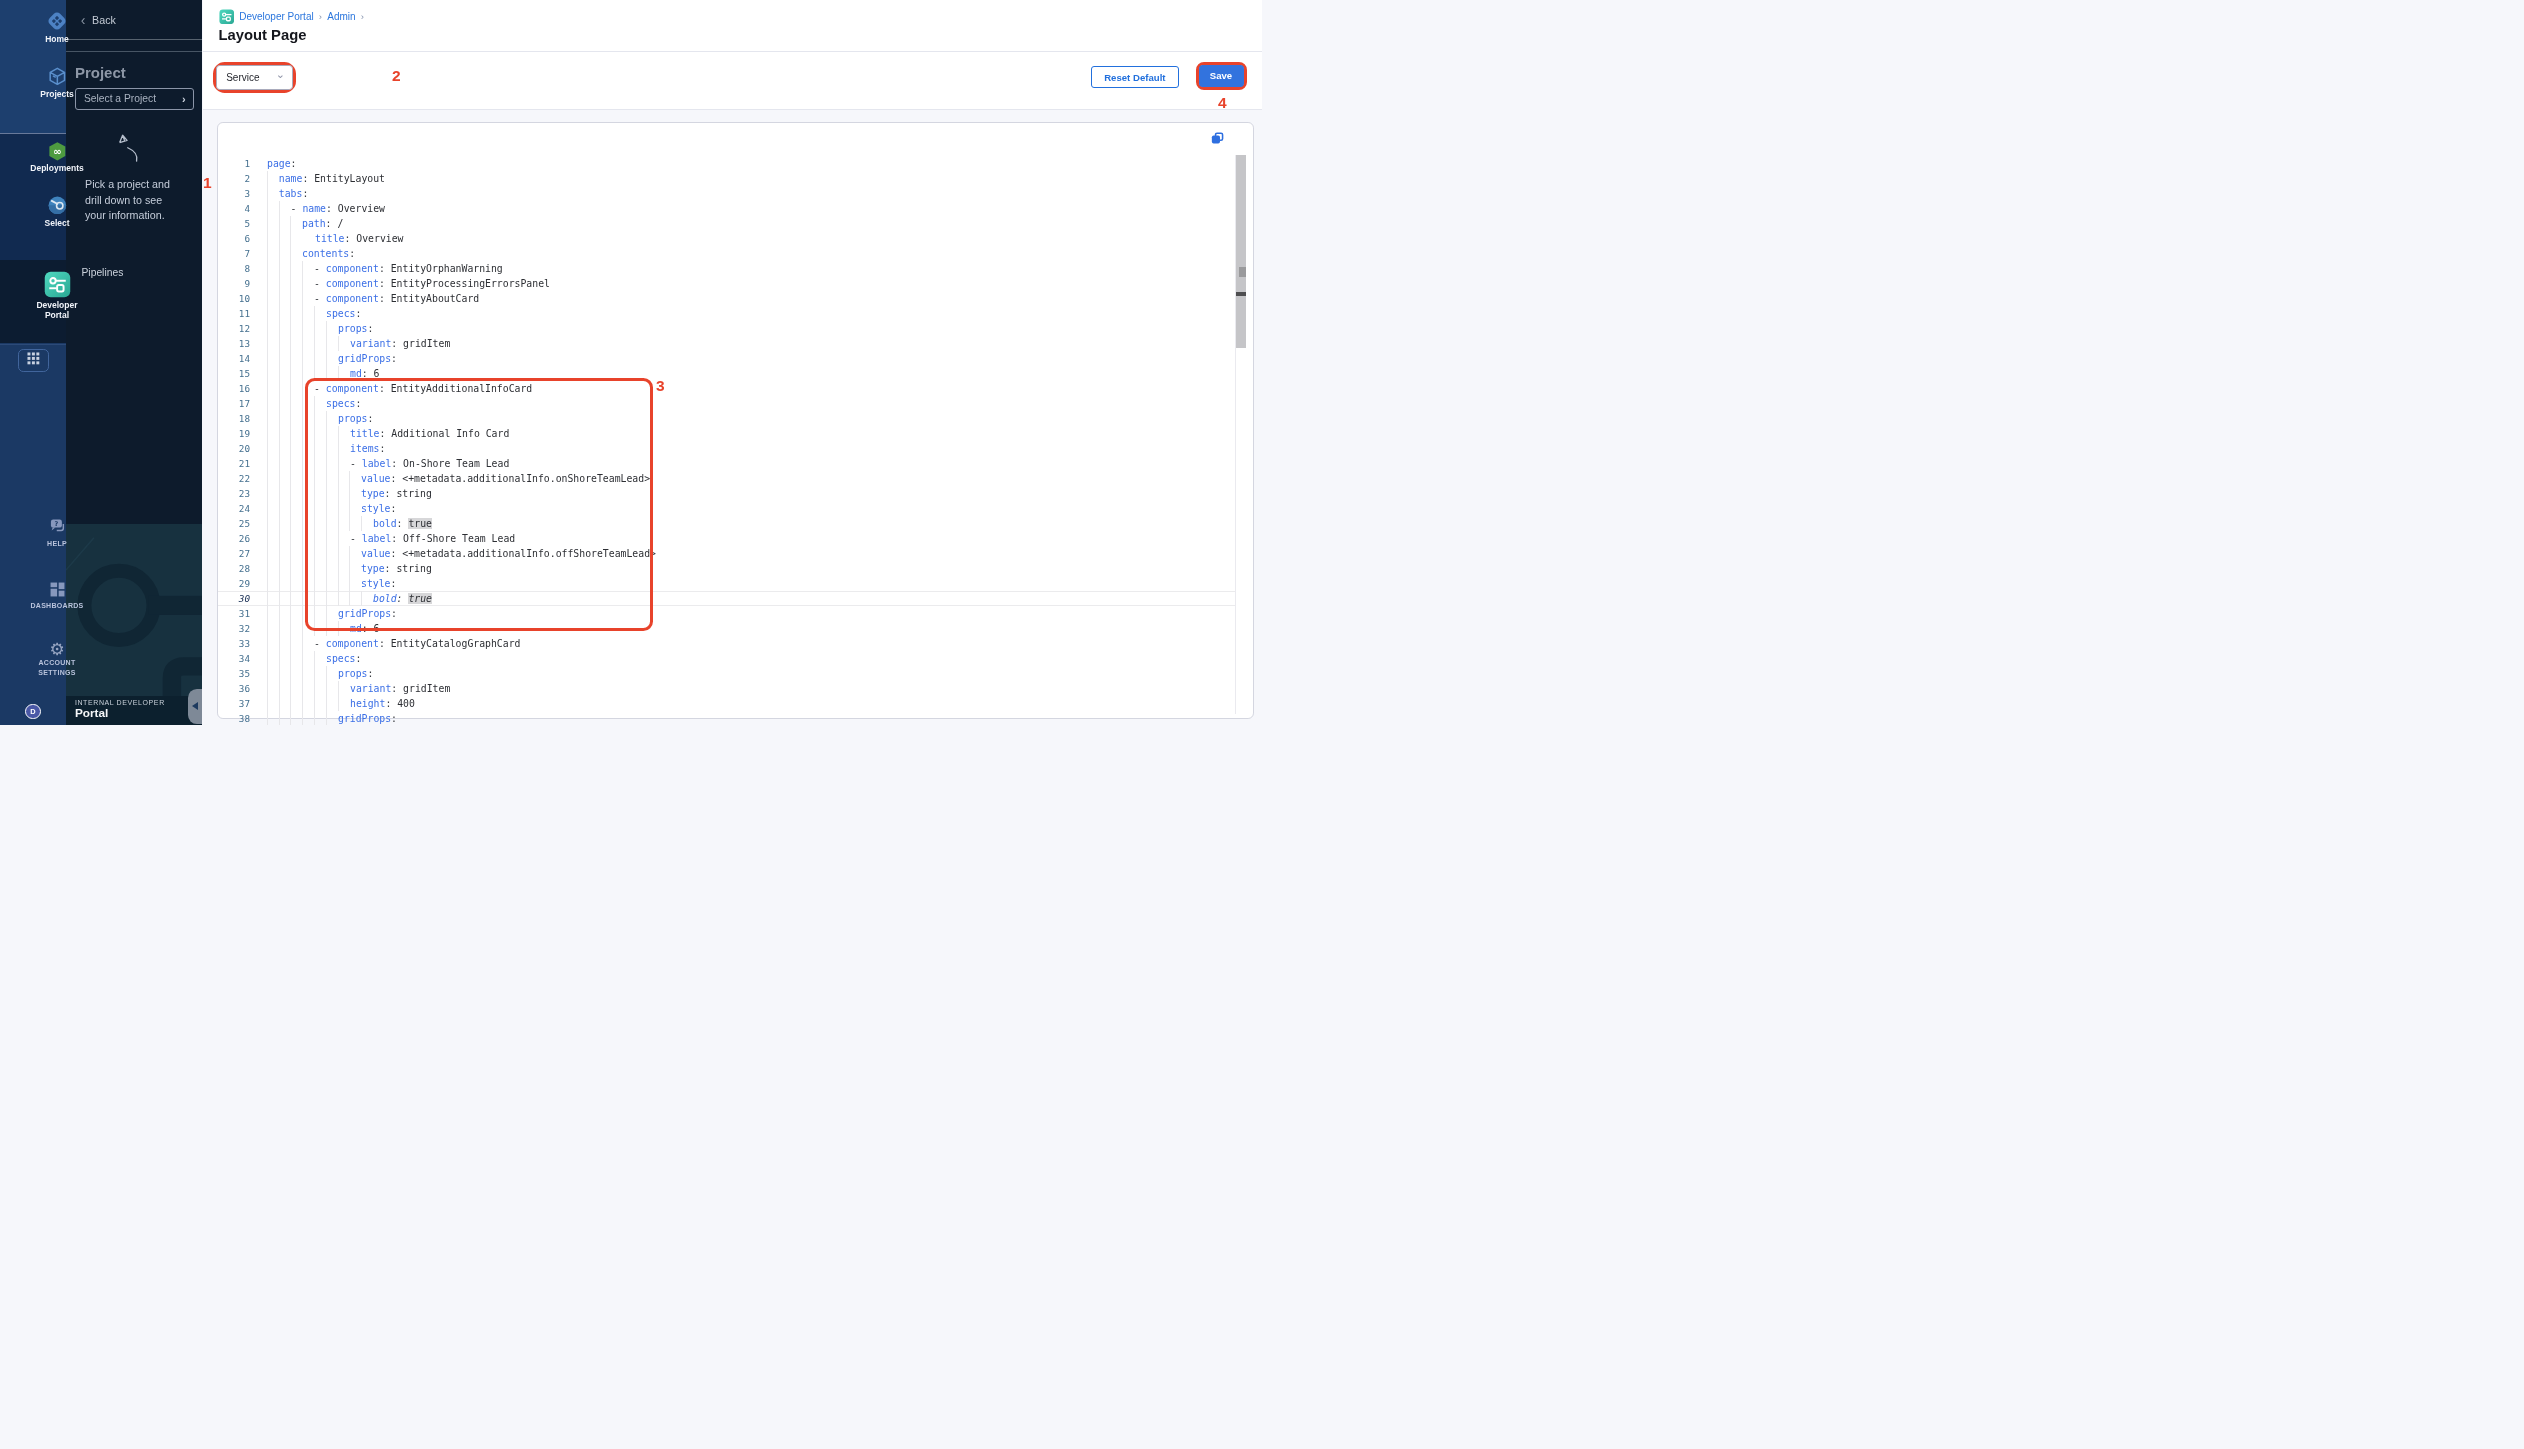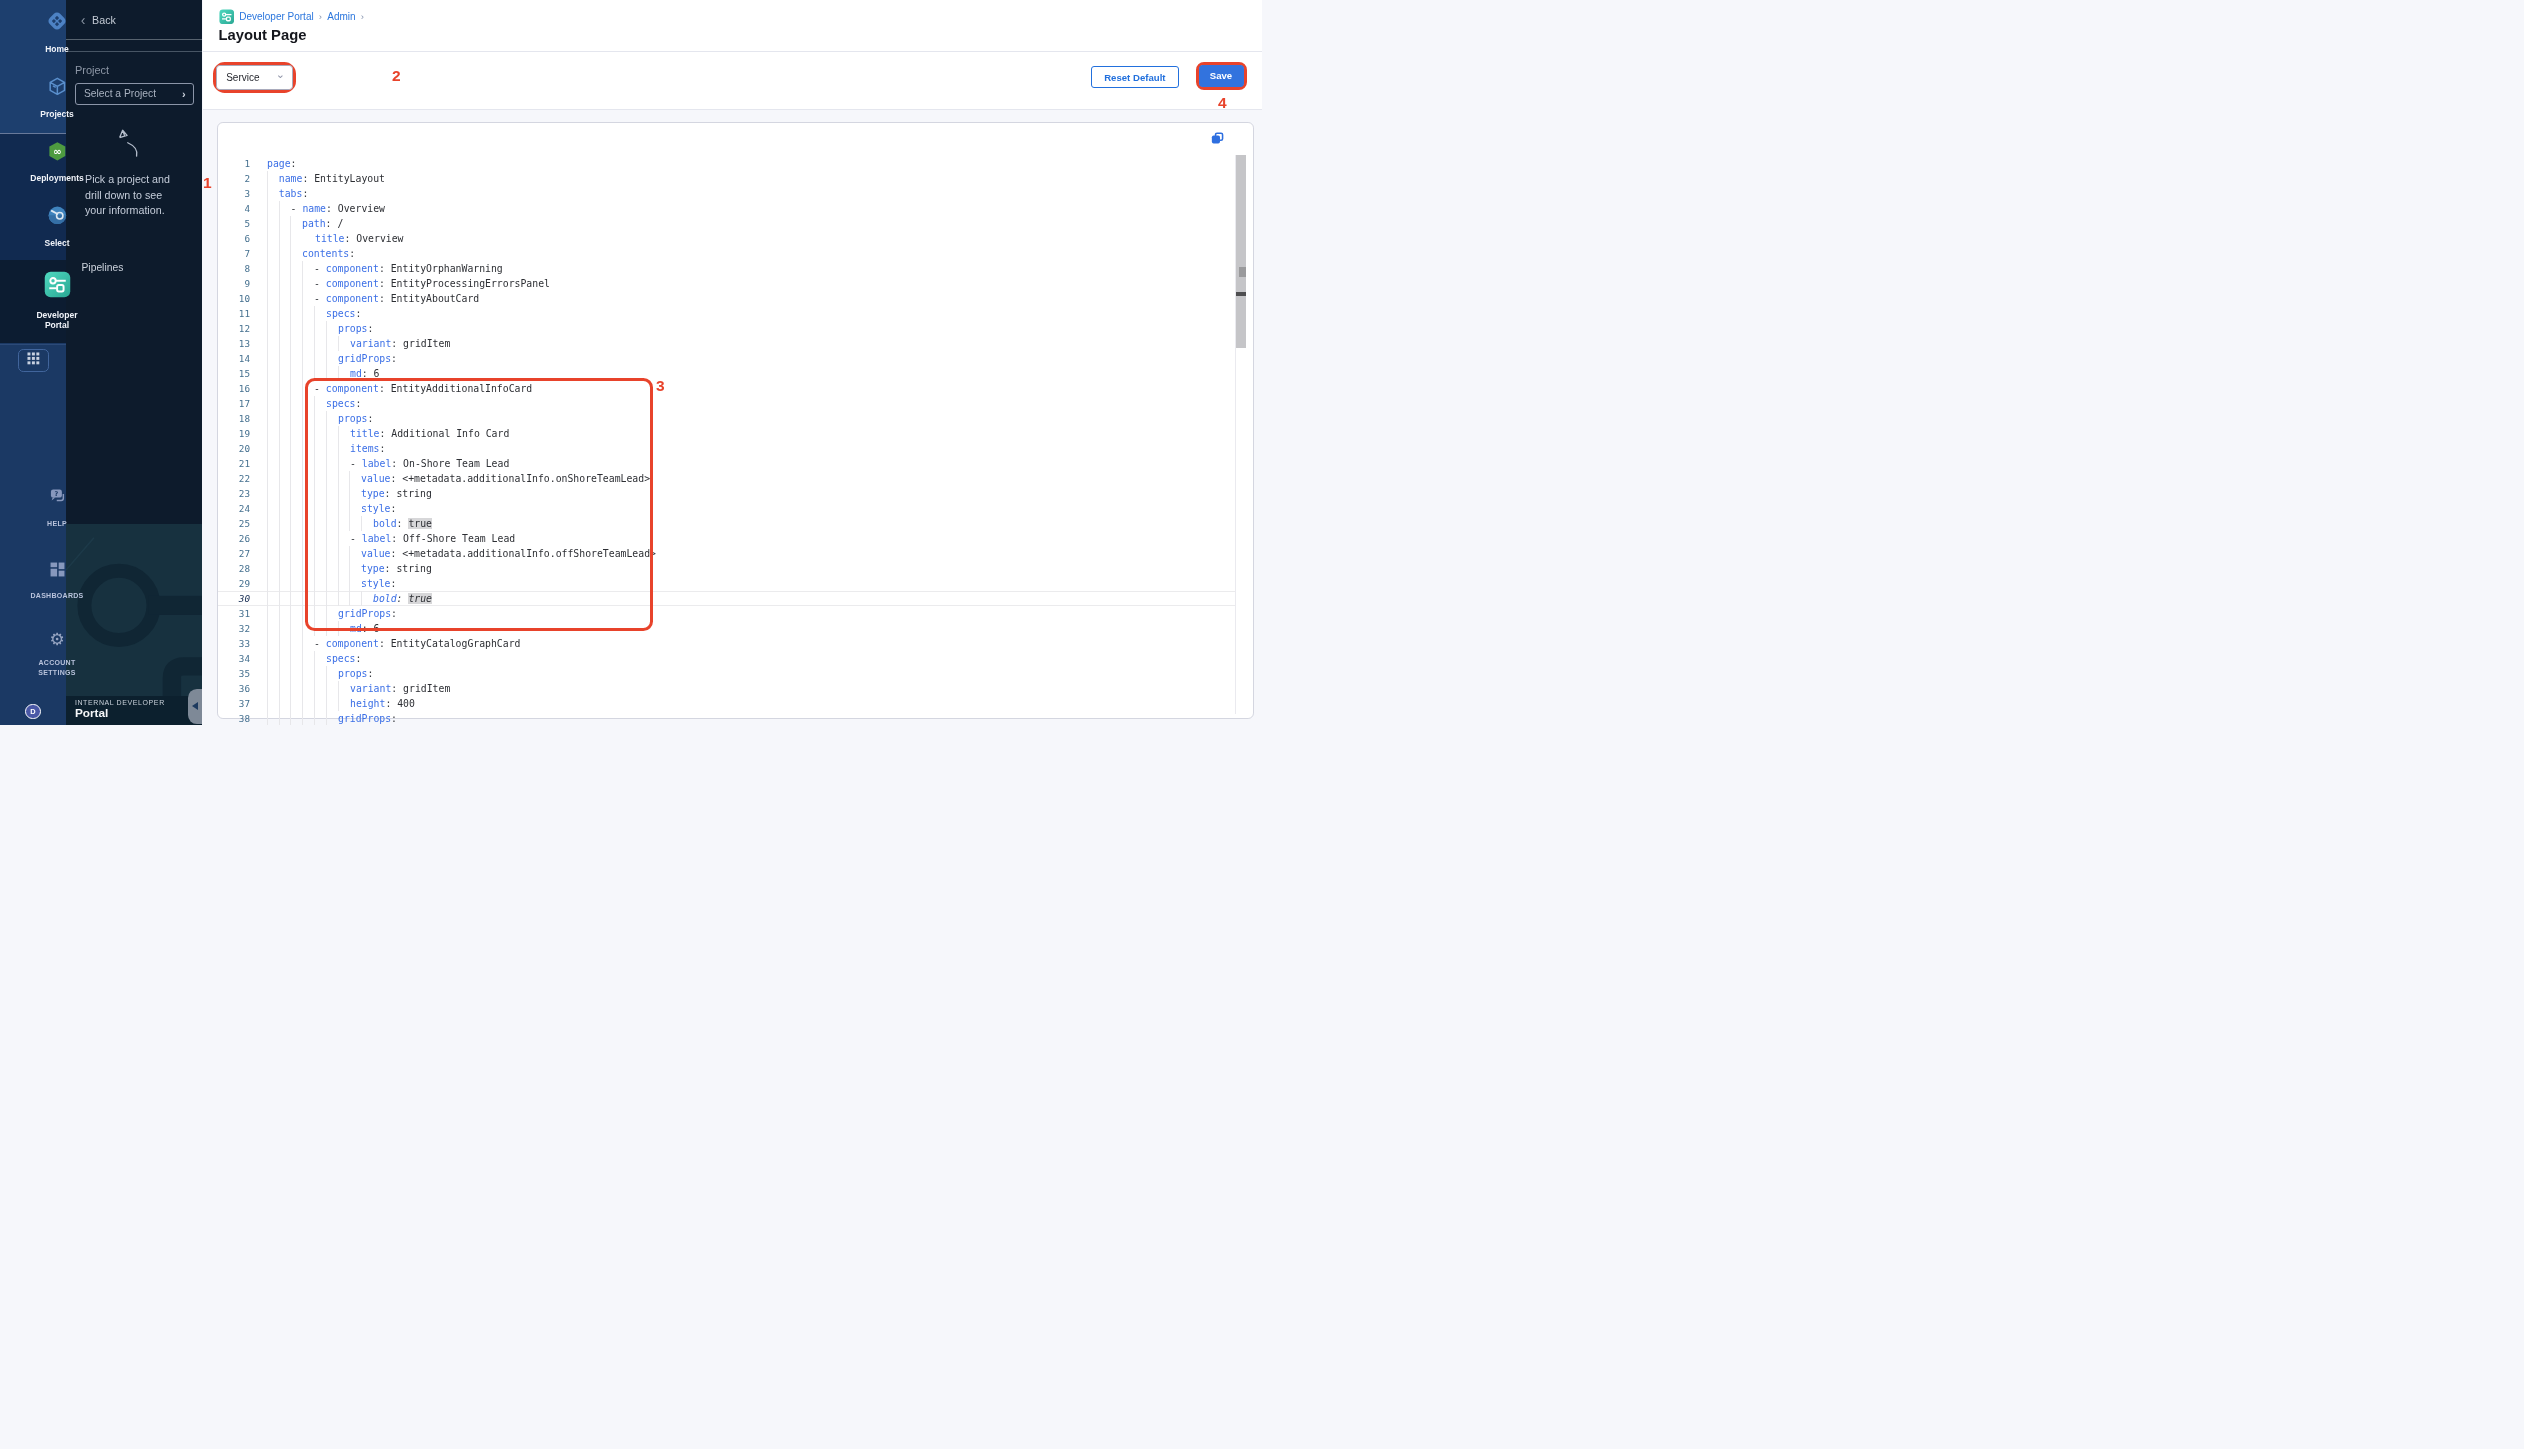--- a/index.html
+++ b/index.html
@@ -5,39 +5,39 @@
   * { margin:0; padding:0; box-sizing:border-box; }
   html,body { width:1262px; height:725px; overflow:hidden; }
   body { position:relative; font-family:"Liberation Sans",sans-serif; background:#f6f7fb; }
 
   
   .rail { position:absolute; left:0; top:0; width:66px; height:725px; background:#1b3964; z-index:20; }
   .rail-sec1 { position:absolute; top:0; left:0; right:0; height:133px; background:#1d3f6e; }
   .rail-sec2 { position:absolute; top:133px; left:0; right:0; height:128px; background:#112a50; border-top:0.7px solid #68799a; }
   .rail-sec3 { position:absolute; top:260px; left:0; right:0; height:83px; background:#0c1c31; }
   .rail-sec4 { position:absolute; top:344px; left:0; right:0; bottom:0; background:#1b3964; border-top:0.7px solid #2c4a78; }
-  .rail-item { display:flex; flex-direction:column; align-items:center; gap:10px; cursor:pointer;margin-left:48px; }
+  .rail-item { display:flex; flex-direction:column; align-items:center; gap:0; cursor:pointer;margin-left:48px; }
   .rail-item .lbl { font-size:8.5px; font-weight:700; color:#f1f4fa; text-align:center; line-height:1.15; }
   .rail-bottom { position:absolute; bottom:5.9px; left:0; right:0; display:flex; flex-direction:column; align-items:center; }
   .rail-bottom .lbl { font-size:7px; font-weight:700; color:#b9c3dc; letter-spacing:0.3px; text-align:center; line-height:1.5; }
   .grid-btn { width:31px; height:23px; margin:3.7px auto 0; border:0.7px solid #41659c; border-radius:5.2px; display:flex; align-items:center; justify-content:center; cursor:pointer; }
   .avatar { width:15.5px; height:15.5px; border-radius:50%; background:#4a58a6; border:1.5px solid #fff; color:#fff; font-size:7.4px; font-weight:700; display:flex; align-items:center; justify-content:center; }
 
   
   .side { position:absolute; left:66px; top:0; width:136px; height:725px; background:#0d1b2c; z-index:10; }
   .back-row { padding:14px 0 0 14.8px; display:flex; align-items:center; gap:6.6px; color:#c3cad4; font-size:10.7px; cursor:pointer; }
   .back-row .chev { color:#8a95a3; font-size:14px; line-height:10.3px; }
   .side-div { margin-top:12.5px; border-top:0.7px solid #57636f; }
   .side-nav { margin-top:6.6px; list-style:none; }
   .side-nav li { height:31px; line-height:31px; padding-left:15.5px; font-size:10.3px; color:#ccd3dd; cursor:pointer; }
   .layout-wrap { margin:2.2px 3.7px 2.2px 6.6px; }
   .layout-ring { border:3.3px solid #E8432B; border-radius:11px; }
   .layout-pill { background:#2a6ed0; border-radius:4.4px; height:22px; line-height:22px; padding-left:9.6px; color:#fff; font-size:10.3px; cursor:pointer; }
   .proj-div { margin-top:11px; border-top:0.7px solid rgba(120,133,148,.55); }
-  .proj-label { padding:12.5px 0 0 8.9px; font-size:11px; color:#8d97a6; }
+  .proj-label { padding:12.5px 0 0 8.9px; font-size:15px; color:#8d97a6;font-weight:bold; }
   .proj-select { margin:6.6px 8px 0 8.9px; height:22px; border:0.7px solid #8b95a8; border-radius:3px; display:flex; align-items:center; justify-content:space-between; padding:0 7.4px 0 8px; color:#a9b2c0; font-size:10.3px; cursor:pointer; }
   .proj-select .chev { color:#cdd4de; font-size:11px; font-weight:700; }
   .doodle { margin:23.6px 0 0 50px; }
   .hint { margin-top:11.8px; padding:0 19px; font-size:10.7px; color:#c5cdda; line-height:1.42; }
   .pipelines { margin-top:44px; padding-left:15.5px; font-size:10.3px; color:#ccd3dd; cursor:pointer; }
   .side-art { position:absolute; left:0; bottom:0; width:136px; height:201px; background:#17313f; overflow:hidden; }
   .collapse-tab { position:absolute; right:0; bottom:1.5px; width:14px; height:35px; background:#7e8997; border-radius:8.9px 0 0 8.9px; display:flex; align-items:center; justify-content:center; cursor:pointer; z-index:3; }
   .collapse-tab .tri { width:0; height:0; border-top:4.4px solid transparent; border-bottom:4.4px solid transparent; border-right:6.6px solid #1d3a5f; }
   .side-brand { position:absolute; left:0; bottom:0; width:136px; height:29px; background:#0c202e; padding:3px 0 0 8.9px; z-index:2; }
   .brand-top { font-size:7px; color:#c9d1da; letter-spacing:0.6px; }

